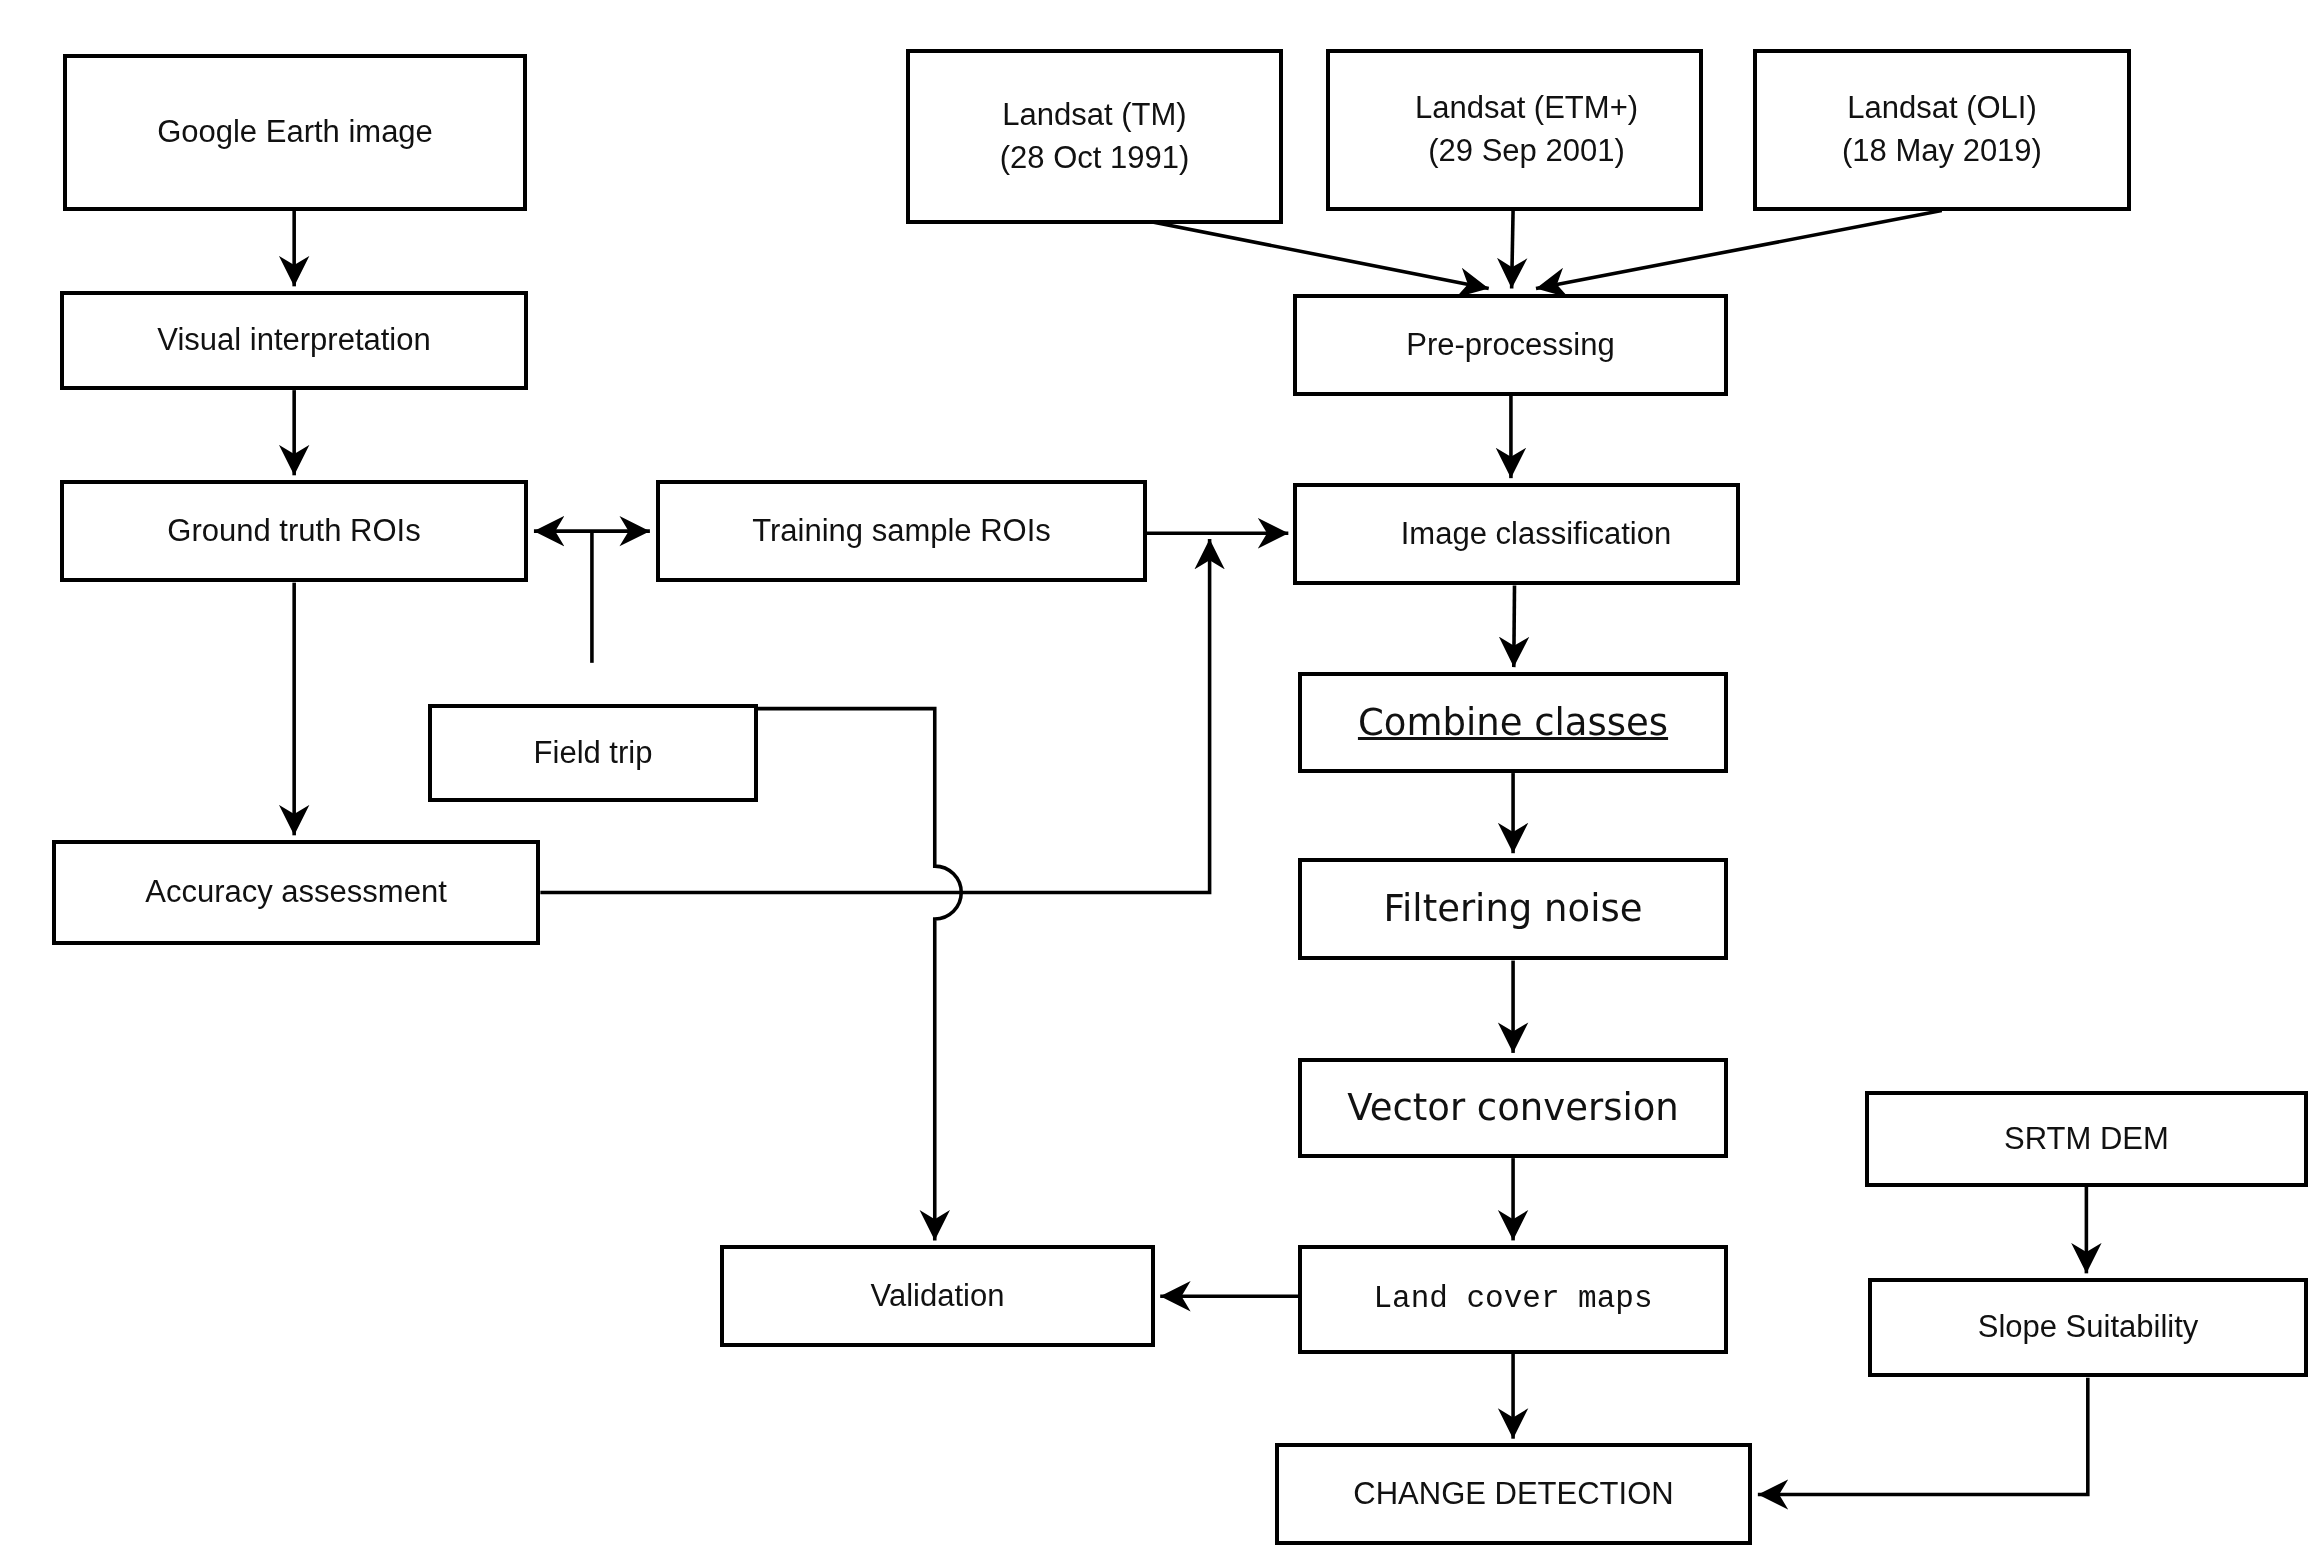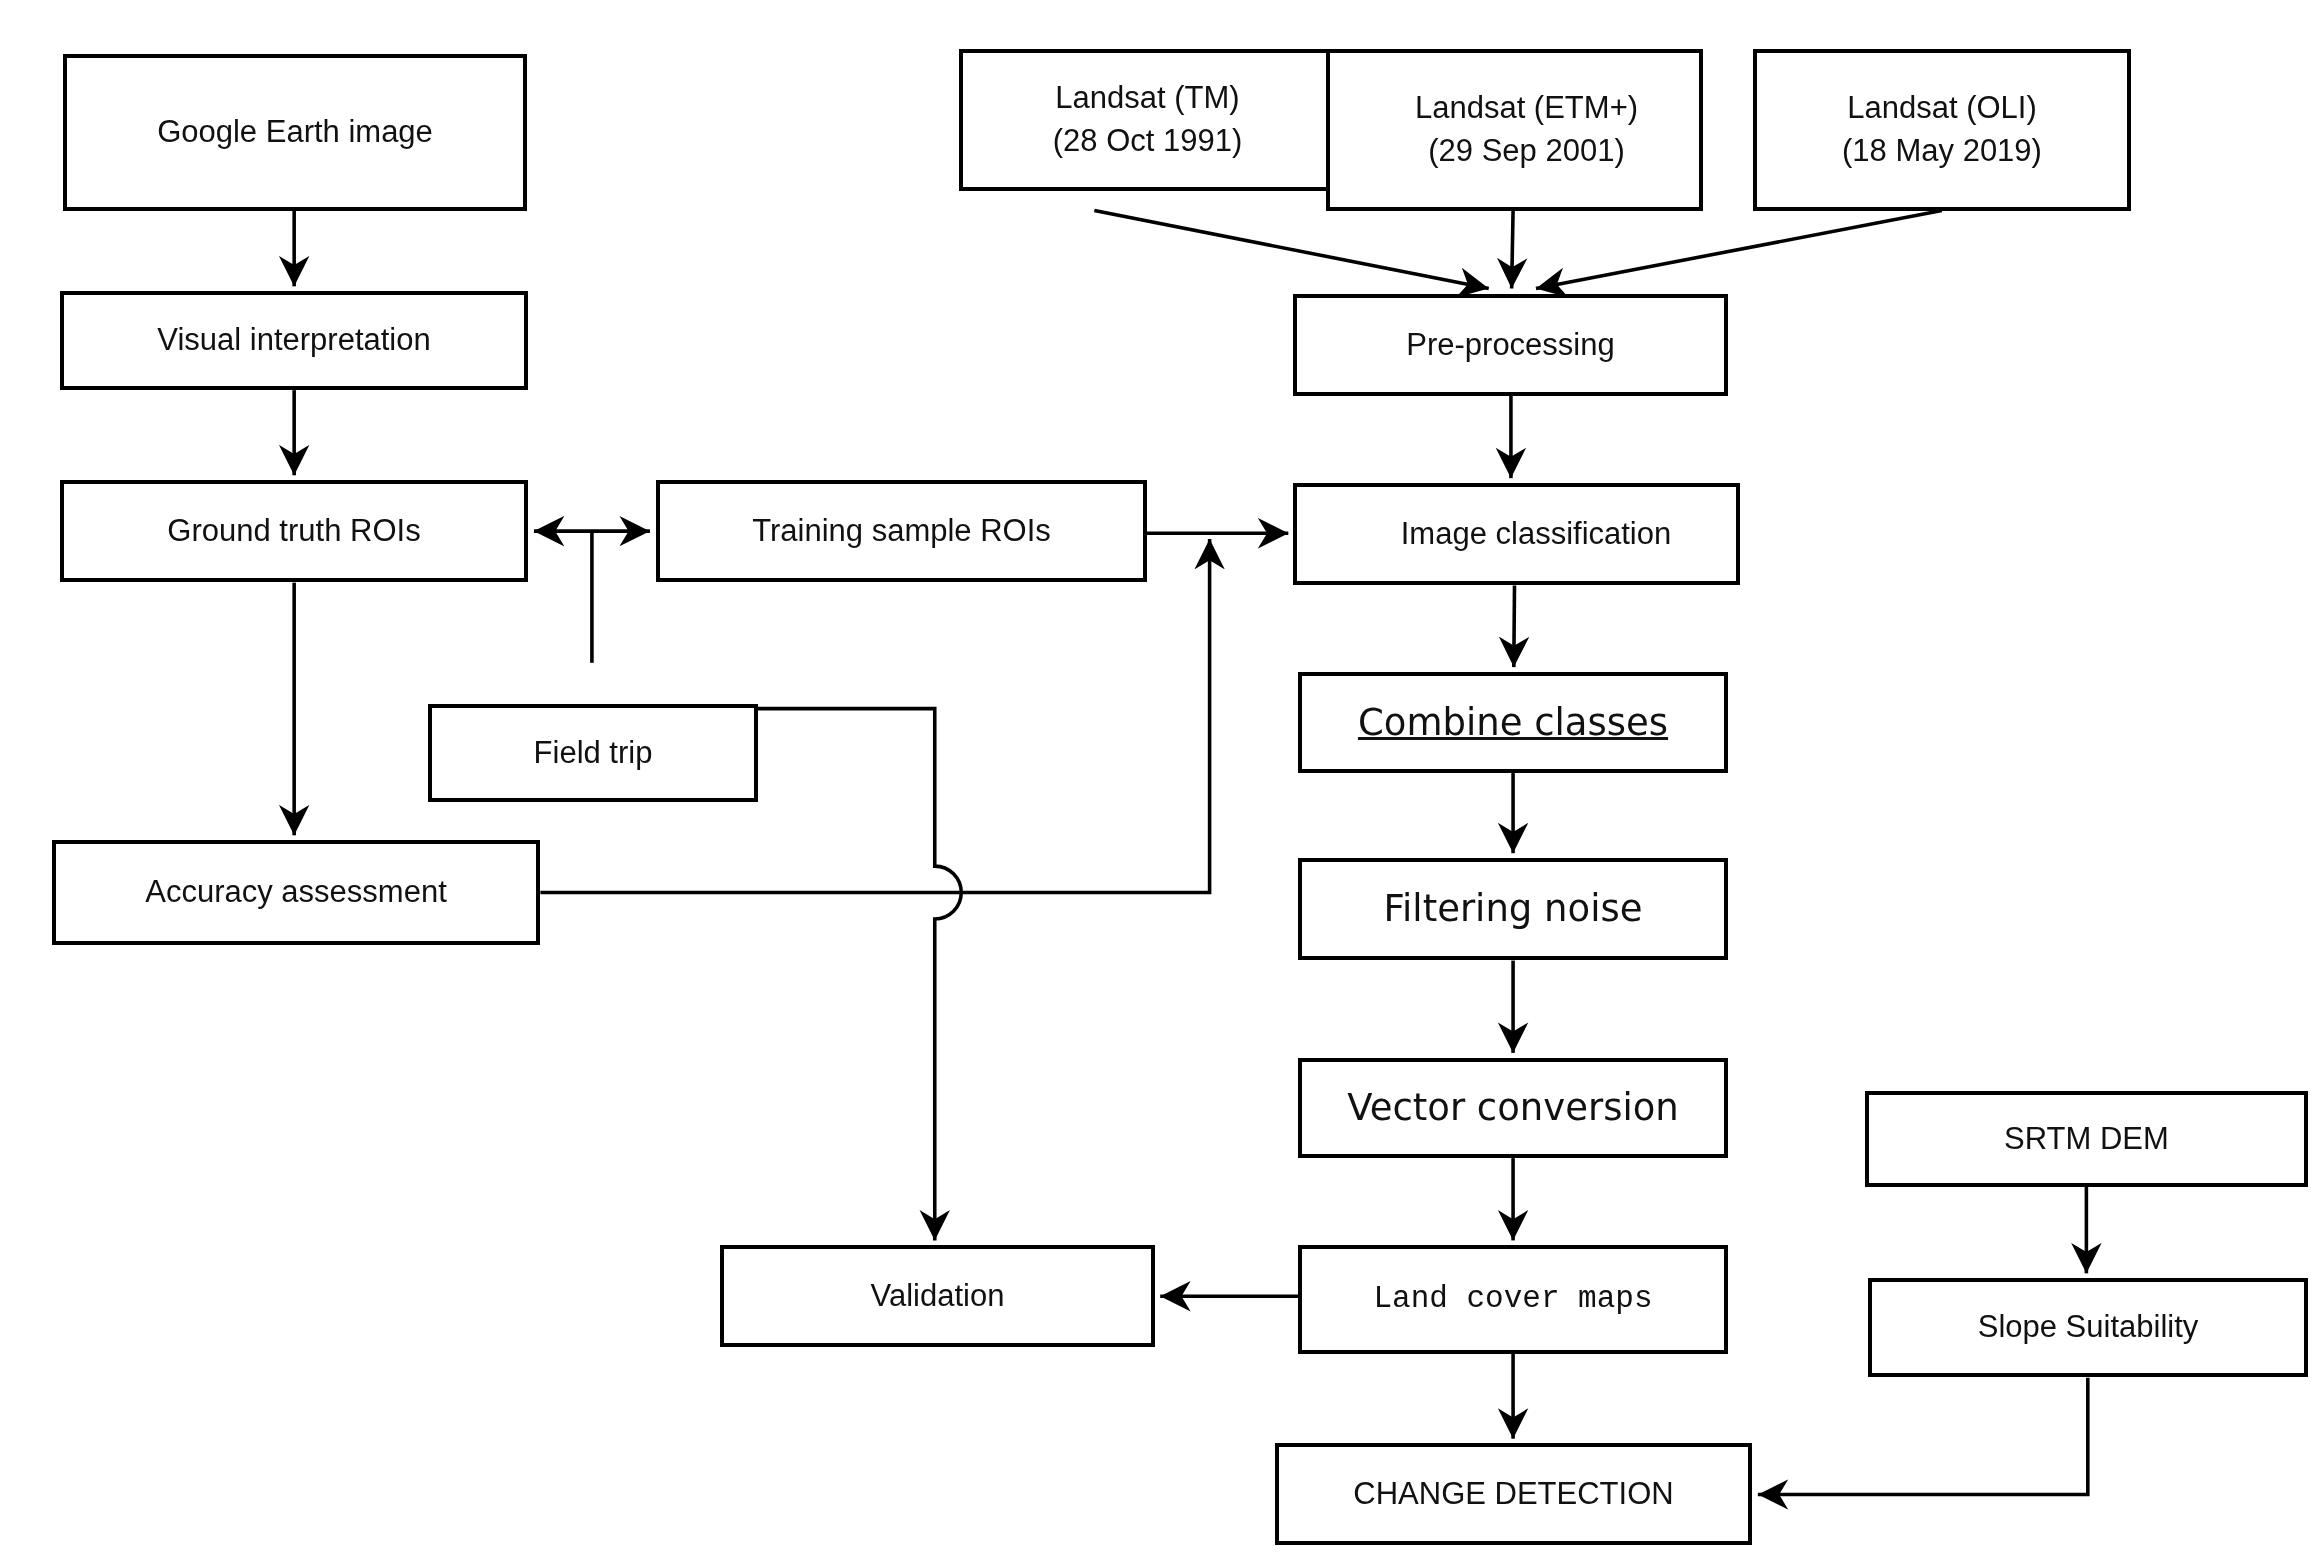--- a/index.html
+++ b/index.html
@@ -98,21 +98,21 @@
   </div>
 
   <div class="box" style="left:428px; top:660px; width:330px; height:98px;margin-top:44px;">
     <span>Field trip</span>
   </div>
 
   <div class="box" style="left:52px; top:840px; width:488px; height:105px;">
     <span>Accuracy assessment</span>
   </div>
 
-  <div class="box" style="left:959px; top:49px; width:377px; height:142px;">
+  <div class="box" style="left:906px; top:49px; width:377px; height:175px;">
     <span>Landsat (TM)</span>
     <span>(28 Oct 1991)</span>
   </div>
 
   <div class="box" style="left:1326px; top:49px; width:377px; height:162px;padding-left:24px;">
     <span>Landsat (ETM+)</span>
     <span>(29 Sep 2001)</span>
   </div>
 
   <div class="box" style="left:1753px; top:49px; width:378px; height:162px;">

